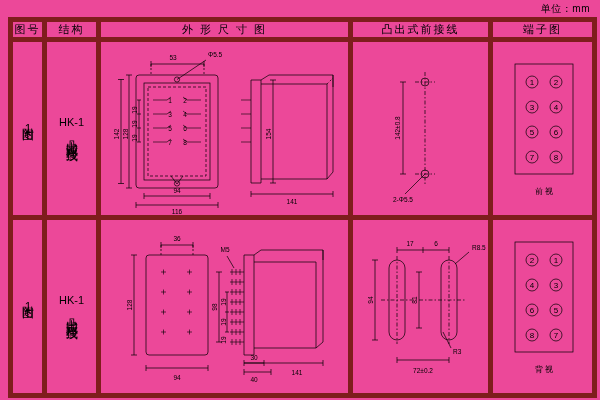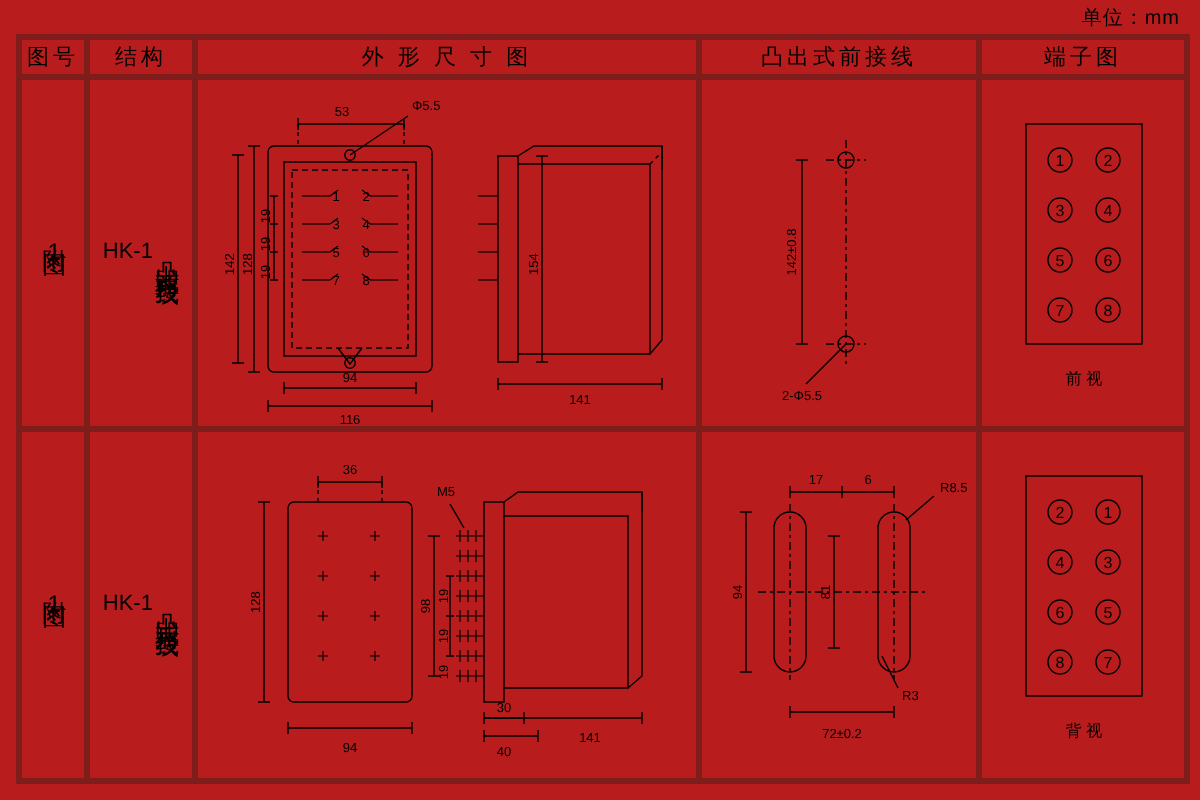--- a/index.html
+++ b/index.html
@@ -6,37 +6,37 @@
   html, body {
     margin: 0; padding: 0;
     width: 600px; height: 400px;
     background: #ffffff;
     font-family: "Liberation Sans", sans-serif;
     color: #000;
   }
   #page {
     position: relative;
     width: 600px; height: 400px;
-    background: #b91c1c;
+    background: #ec4899;
   }
   .unit-line {
     position: absolute;
     top: 2px; right: 10px;
     font-size: 10px;
     letter-spacing: 0.5px;
   }
   table.main {
     position: absolute;
     top: 17px; left: 8px;
     width: 584px; height: 374px;
     border-collapse: collapse;
     table-layout: fixed;
   }
   table.main td, table.main th {
-    border: 3px solid #7f1d1d;
+    border: 5px solid #7f1d1d;
     padding: 0;
     text-align: center;
     vertical-align: middle;
     font-weight: normal;
     font-size: 11px;
     margin-top: 8px;
   }
   .hdr { height: 20px; font-size: 12px; letter-spacing: 2px; }
   .col-1 { width: 34px; }
   .col-2 { width: 54px; }
@@ -54,21 +54,21 @@
   }
   .struct-cell {
     position: relative;
   }
   .struct-name {
     font-size: 11px;
     margin-bottom: 2px;
   }
   .struct-stack {
     display: flex;
-    flex-direction: row;
+    flex-direction: column;
     align-items: center;
     justify-content: center;
     height: 100%;
   }
   .cellwrap { position: relative; width: 100%; height: 100%; }
   svg { display: block; }
   .lbl { font-size: 6.5px; font-family: "Liberation Sans", sans-serif; }
   .lbl8 { font-size: 8px; font-family: "Liberation Sans", sans-serif; }
   .cn { font-size: 8px; font-family: "Liberation Sans", sans-serif; }
 </style>

